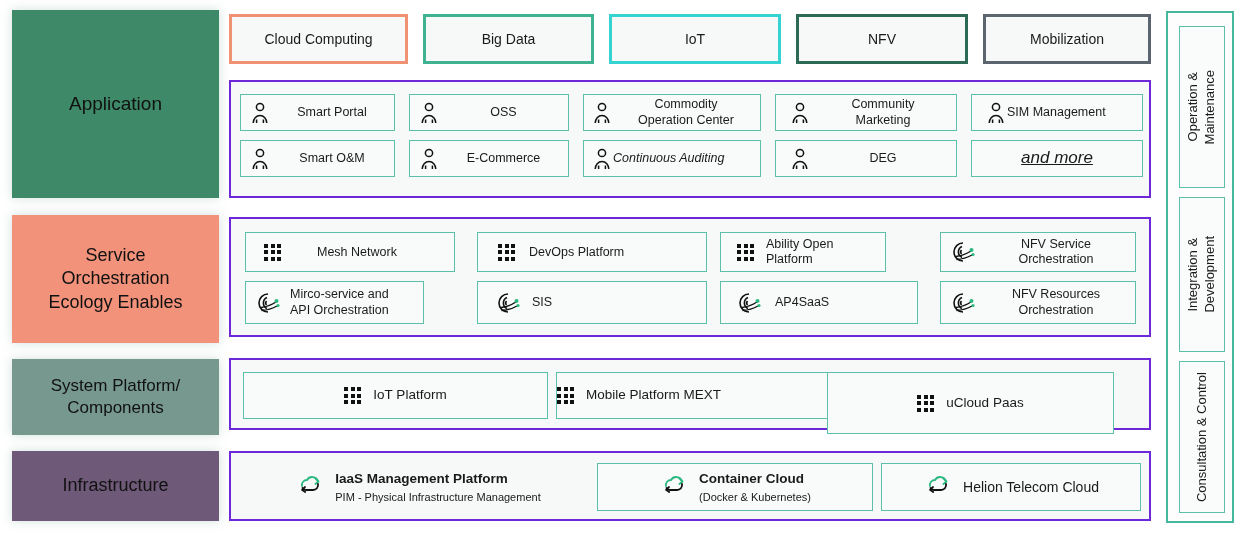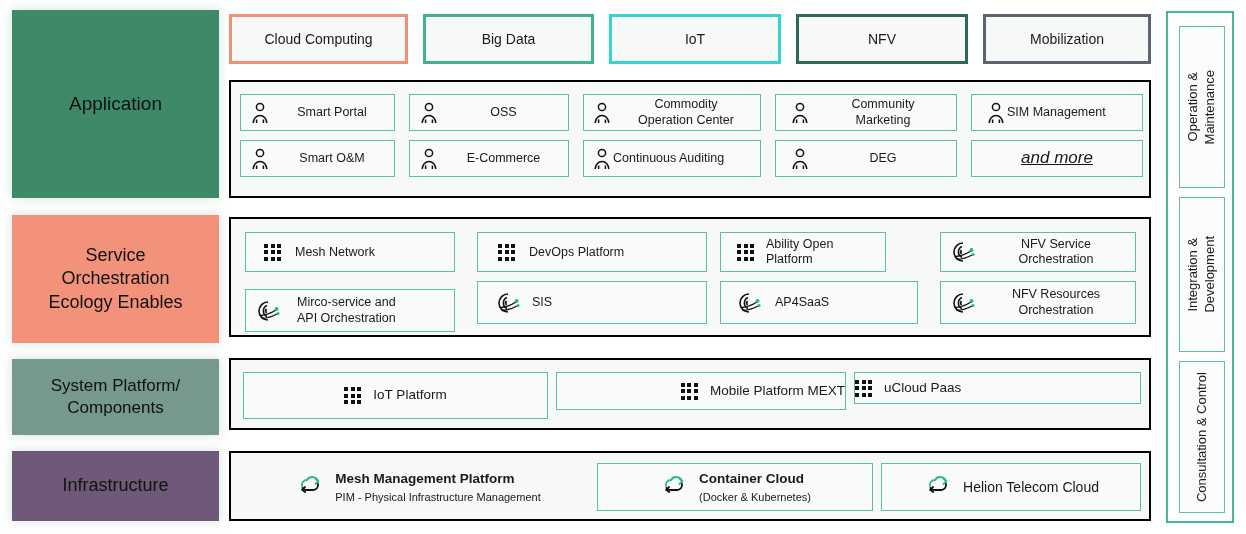--- a/index.html
+++ b/index.html
@@ -19,21 +19,21 @@
     text-align:center;
     color:#111;
     line-height:1.28;
     box-shadow:0 0 10px rgba(120,170,150,.35);
   }
   .layer-label span{display:block;}
 
   
   .container-box{
     position:absolute;
-    border:2px solid #000000;
+    border:2px solid #6d28d9;
     background:#f7f8f8;
     box-sizing:border-box;
     padding-left:16px;
   }
 
   
   .tag{
     position:absolute;
     box-sizing:border-box;
     background:#f7f8f8;
@@ -227,21 +227,21 @@
 
     <div class="cell tight" style="left:352px;top:58px;width:178px;height:37px;">
       <span class="ic" style="margin-left:8px;">
         <svg width="20" height="22" viewBox="0 0 20 22">
             <circle cx="10" cy="5" r="3.6" fill="none" stroke="#111" stroke-width="1.5"></circle>
             <path d="M3.2 21 A6.8 7.6 0 0 1 16.8 21" fill="none" stroke="#111" stroke-width="1.5"></path>
             <line x1="6.6" y1="17.5" x2="6.6" y2="21" stroke="#111" stroke-width="1.5"></line>
             <line x1="13.4" y1="17.5" x2="13.4" y2="21" stroke="#111" stroke-width="1.5"></line>
           </svg>
       </span>
-      <span class="lbl" style="text-align:left;">Continuous Auditing</span>
+      <span class="lbl" style="text-align:left;font-style:italic;">Continuous Auditing</span>
     </div>
 
     <div class="cell" style="left:544px;top:58px;width:182px;height:37px;">
       <span class="ic" style="margin-left:14px;">
         <svg width="20" height="22" viewBox="0 0 20 22">
             <circle cx="10" cy="5" r="3.6" fill="none" stroke="#111" stroke-width="1.5"></circle>
             <path d="M3.2 21 A6.8 7.6 0 0 1 16.8 21" fill="none" stroke="#111" stroke-width="1.5"></path>
             <line x1="6.6" y1="17.5" x2="6.6" y2="21" stroke="#111" stroke-width="1.5"></line>
             <line x1="13.4" y1="17.5" x2="13.4" y2="21" stroke="#111" stroke-width="1.5"></line>
           </svg>
@@ -249,21 +249,21 @@
       <span class="lbl">DEG</span>
     </div>
 
     <div class="cell nomore" style="left:740px;top:58px;width:172px;height:37px;justify-content:center;">
       <span class="more-txt">and more</span>
     </div>
   </div>
 
   <div class="container-box" style="left:229px;top:217px;width:922px;height:120px;">
 
-    <div class="cell" style="left:14px;top:13px;width:210px;height:40px;">
+    <div class="cell" style="left:14px;top:13px;width:210px;height:40px;gap:22px;">
       <span class="ic" style="margin-left:18px;">
         <span class="dots">
             <i></i>
             <i></i>
             <i></i>
             <i></i>
             <i></i>
             <i></i>
             <i></i>
             <i></i>
@@ -318,21 +318,21 @@
           <circle cx="20.5" cy="10" r="2" fill="#2ab87f"></circle>
           <circle cx="22" cy="14.5" r="1.6" fill="#2ab87f"></circle>
         </svg>
       </span>
       <span class="lbl two">
         <span>NFV Service</span><br>
         <span>Orchestration</span>
       </span>
     </div>
 
-    <div class="cell" style="left:14px;top:70px;width:210px;height:43px;gap:7px;">
+    <div class="cell" style="left:14px;top:62px;width:179px;height:43px;">
       <span class="ic" style="margin-left:10px;">
         <svg width="26" height="24" viewBox="0 0 26 24">
           <path d="M12 3 A9 9 0 0 0 12 21" fill="none" stroke="#111" stroke-width="1.6"></path>
           <path d="M11 6.5 A6 6 0 0 0 11 17.5" fill="none" stroke="#111" stroke-width="1.6"></path>
           <path d="M10.5 10 A3 3 0 0 0 10.5 14" fill="none" stroke="#111" stroke-width="1.6"></path>
           <path d="M5 16.5 Q13 15.5 20 11" fill="none" stroke="#111" stroke-width="1.4"></path>
           <path d="M5.5 19.5 Q14 19 21 15" fill="none" stroke="#111" stroke-width="1.4"></path>
           <circle cx="20.5" cy="10" r="2" fill="#2ab87f"></circle>
           <circle cx="22" cy="14.5" r="1.6" fill="#2ab87f"></circle>
         </svg>
@@ -404,38 +404,38 @@
             <i></i>
             <i></i>
             <i></i>
             <i></i>
             <i></i>
           </span>
       </span>
       <span style="margin-left:12px;font-size:13.5px;">IoT Platform</span>
     </div>
 
-    <div class="cell" style="left:325px;top:12px;width:290px;height:38px;justify-content:flex-end;">
+    <div class="cell" style="left:325px;top:12px;width:290px;height:47px;justify-content:flex-start;">
       <span class="ic">
         <span class="dots">
             <i></i>
             <i></i>
             <i></i>
             <i></i>
             <i></i>
             <i></i>
             <i></i>
             <i></i>
             <i></i>
           </span>
       </span>
       <span style="margin-left:12px;font-size:13.5px;">Mobile Platform MEXT</span>
     </div>
 
-    <div class="cell" style="left:623px;top:12px;width:287px;height:32px;">
+    <div class="cell" style="left:596px;top:12px;width:287px;height:62px;justify-content:center;">
       <span class="ic">
         <span class="dots">
             <i></i>
             <i></i>
             <i></i>
             <i></i>
             <i></i>
             <i></i>
             <i></i>
             <i></i>
@@ -451,21 +451,21 @@
     <div class="infra-cell noborder" style="left:12px;top:10px;width:350px;height:48px;">
       <span class="ic">
         <svg width="30" height="26" viewBox="0 0 30 26">
           <path d="M7 14 A5 5 0 0 1 12 8 A6 6 0 0 1 23 9.5" fill="none" stroke="#2ab87f" stroke-width="1.8" stroke-linecap="round"></path>
           <path d="M20.5 6.5 L23.5 9.5 L20.4 12" fill="none" stroke="#2ab87f" stroke-width="1.8" stroke-linecap="round" stroke-linejoin="round"></path>
           <path d="M23 12 A5 5 0 0 1 18 18 L11 18 A5 5 0 0 1 7.5 16" fill="none" stroke="#111" stroke-width="1.8" stroke-linecap="round"></path>
           <path d="M10 15 L7 17.8 L10.2 20" fill="none" stroke="#111" stroke-width="1.8" stroke-linecap="round" stroke-linejoin="round"></path>
         </svg>
       </span>
       <span class="infra-txt">
-        <span class="infra-t1">Mesh Management Platform</span><br>
+        <span class="infra-t1">IaaS Management Platform</span><br>
         <span class="infra-t2">PIM - Physical Infrastructure Management</span>
       </span>
     </div>
 
     <div class="infra-cell" style="left:366px;top:10px;width:276px;height:48px;">
       <span class="ic">
         <svg width="30" height="26" viewBox="0 0 30 26">
           <path d="M7 14 A5 5 0 0 1 12 8 A6 6 0 0 1 23 9.5" fill="none" stroke="#2ab87f" stroke-width="1.8" stroke-linecap="round"></path>
           <path d="M20.5 6.5 L23.5 9.5 L20.4 12" fill="none" stroke="#2ab87f" stroke-width="1.8" stroke-linecap="round" stroke-linejoin="round"></path>
           <path d="M23 12 A5 5 0 0 1 18 18 L11 18 A5 5 0 0 1 7.5 16" fill="none" stroke="#111" stroke-width="1.8" stroke-linecap="round"></path>

